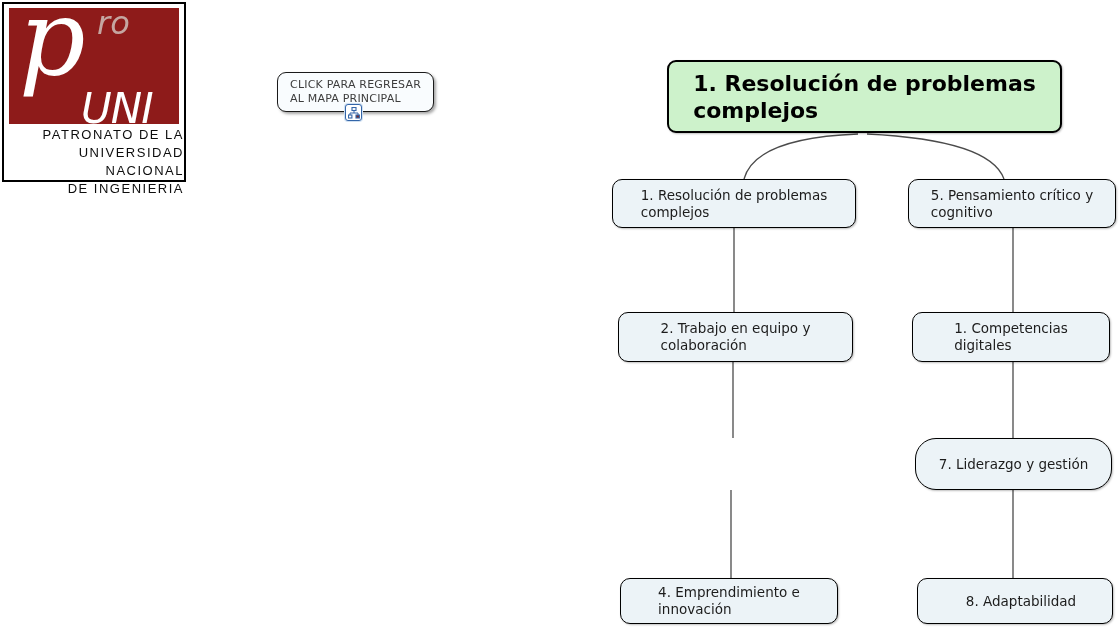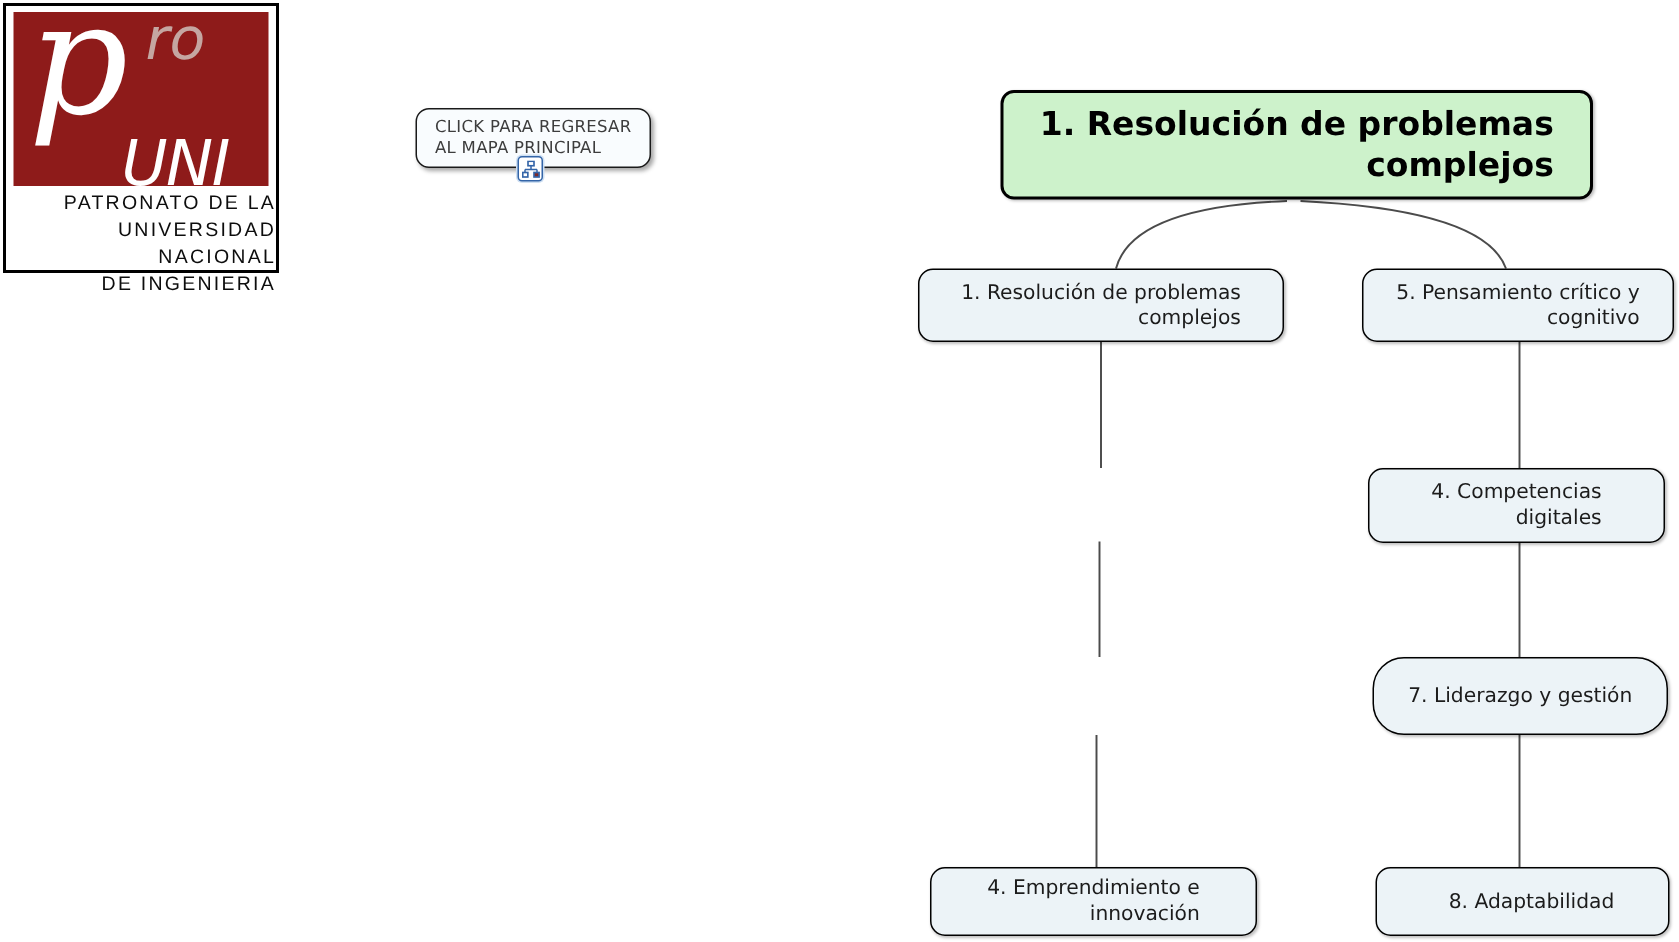--- a/index.html
+++ b/index.html
@@ -36,21 +36,21 @@
     font-style: italic;
     font-size: 104px;
     line-height: 110px;
     color: #ffffff;
   }
   .logo-ro {
     position: absolute;
     left: 88px; top: -4px;
     font-family: "DejaVu Sans", sans-serif;
     font-style: italic;
-    font-size: 39px;
+    font-size: 32px;
     color: #c5a6a1;
   }
   .logo-uni {
     position: absolute;
     left: 72px; top: 38px;
     font-family: "DejaVu Sans", sans-serif;
     font-style: italic;
     font-size: 42px;
     letter-spacing: -1px;
     color: #ffffff;
@@ -113,21 +113,21 @@
     stroke-width: 1.3;
     fill: none;
   }
 
   
   .node {
     position: absolute;
     display: flex;
     align-items: center;
     justify-content: center;
-    text-align: right;
+    text-align: left;
     background: #ecf3f7;
     border: 1.5px solid #000000;
     border-radius: 10px;
     box-shadow: 1px 1px 2px rgba(0,0,0,0.25);
     font-size: 13.5px;
     line-height: 17px;
     color: #1c1c1c;
     cursor: pointer;
   }
   .node-label { white-space: pre-line; }
@@ -193,23 +193,27 @@
   <div class="node" style="left:612px; top:179px; width:244px; height:49px;">
     <span class="node-label">1. Resolución de problemas
 complejos</span>
   </div>
 
   <div class="node" style="left:908px; top:179px; width:208px; height:49px;">
     <span class="node-label">5. Pensamiento crítico y
 cognitivo</span>
   </div>
 
+  <div class="node" style="left:618px; top:312px; width:235px; height:50px;">
+    <span class="node-label">2. Trabajo en equipo y
+colaboración</span>
+  </div>
 
   <div class="node" style="left:912px; top:312px; width:198px; height:50px;">
-    <span class="node-label">4. Competencias
+    <span class="node-label">1. Competencias
 digitales</span>
   </div>
 
 
   <div class="node" style="left:915px; top:438px; width:197px; height:52px;border-radius:21px;">
     <span class="node-label">7. Liderazgo y gestión</span>
   </div>
 
   <div class="node" style="left:620px; top:578px; width:218px; height:46px;">
     <span class="node-label">4. Emprendimiento e

